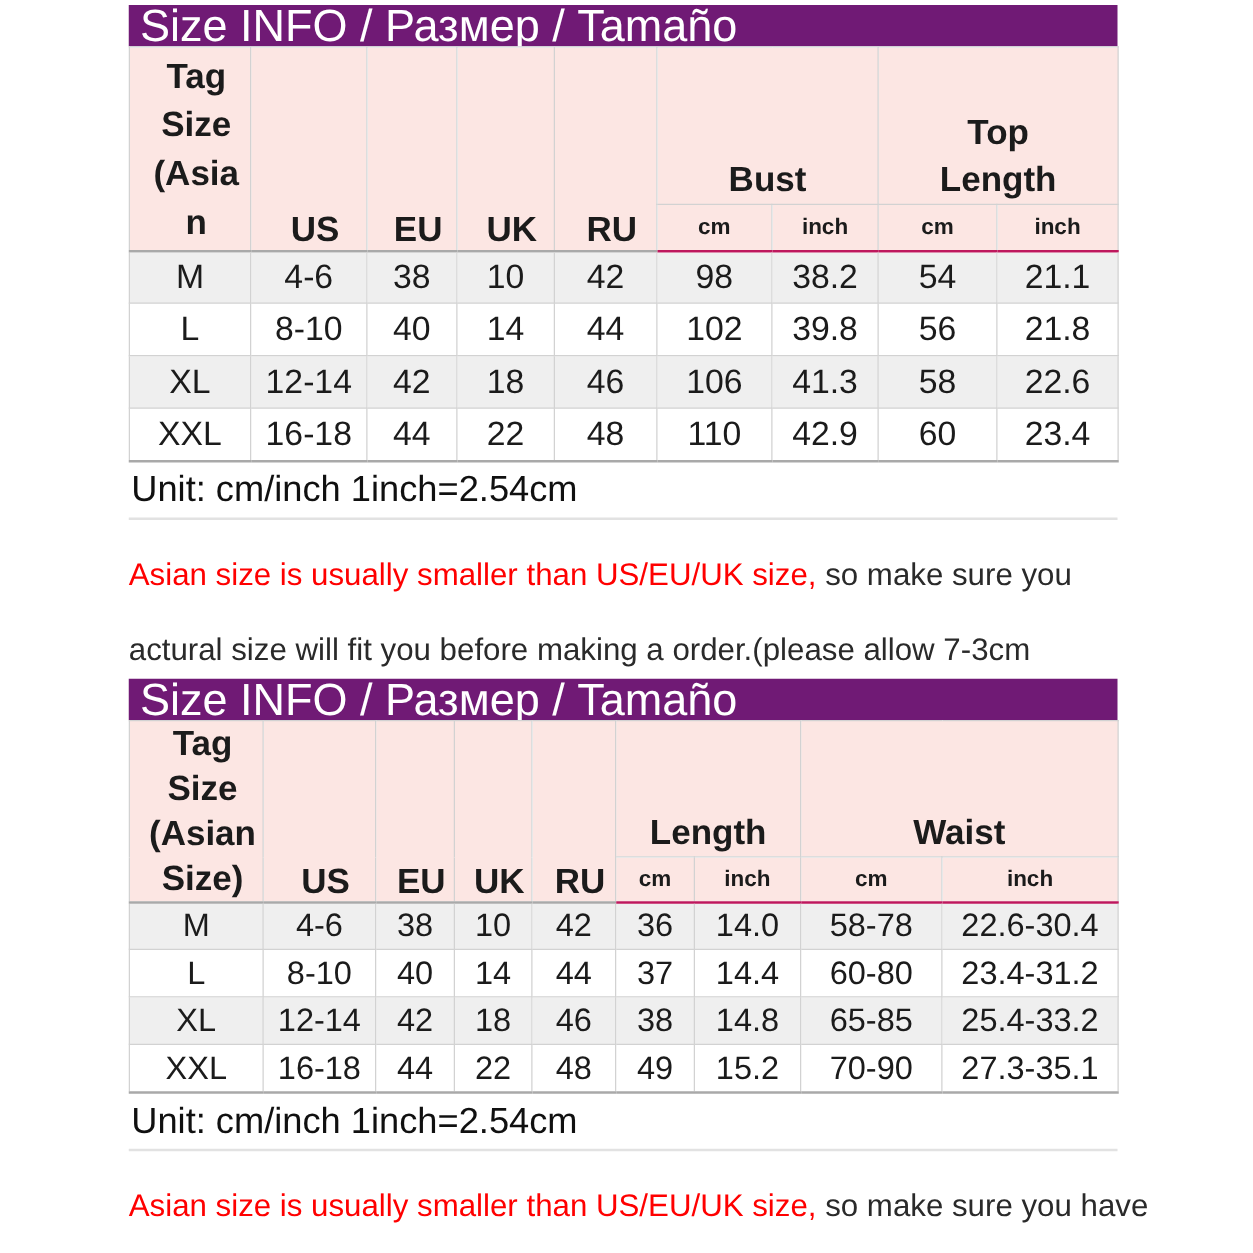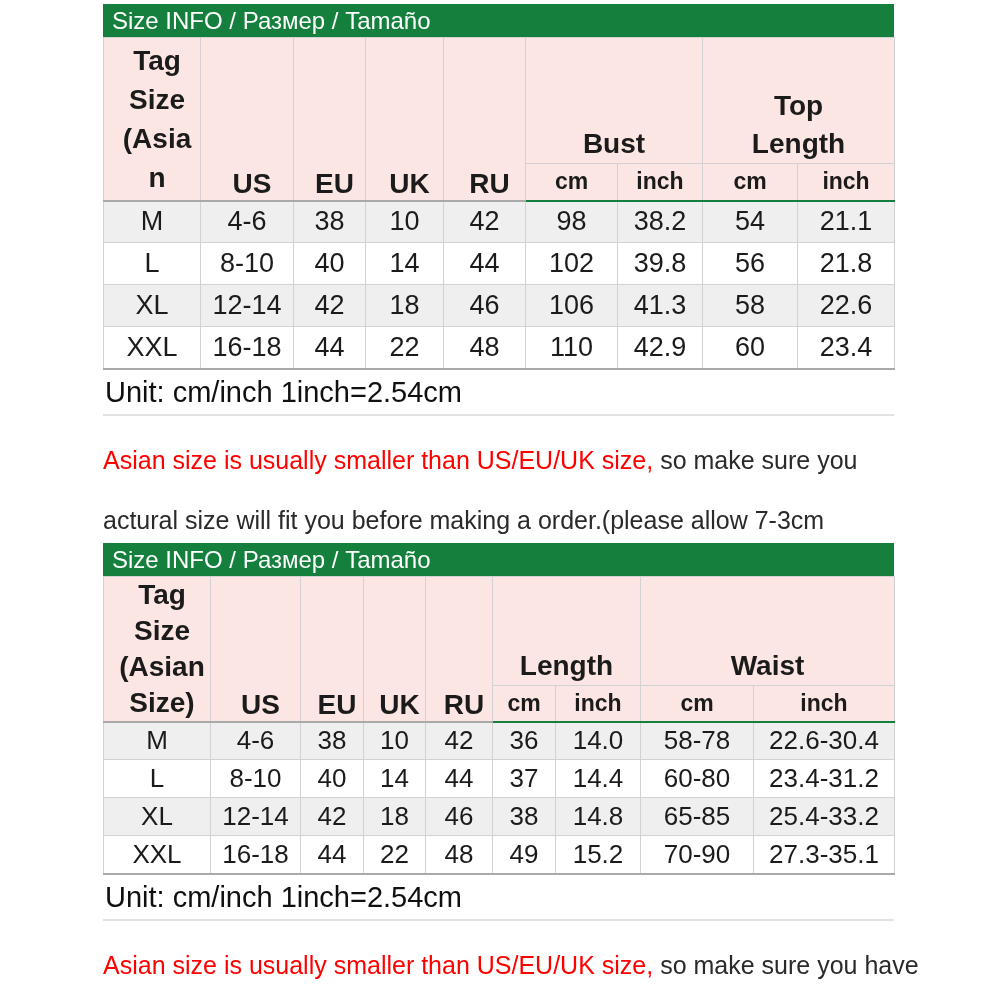--- a/index.html
+++ b/index.html
@@ -3,34 +3,34 @@
 <meta charset="utf-8">
 <style>
   html,body{margin:0;padding:0;}
   body{
     width:1002px;height:1002px;background:#ffffff;position:relative;
     font-family:"Liberation Sans", sans-serif;color:#1b1b1b;overflow:hidden;
   }
   .content{position:absolute;left:103px;top:4px;width:791px;}
   .band{
     box-sizing:border-box;width:100%;height:33px;line-height:33px;
-    background:#15803d;color:#ffffff;font-size:24px;padding-left:9px;
+    background:#701a75;color:#ffffff;font-size:36px;padding-left:9px;
     white-space:nowrap;overflow:hidden;
   }
   table.t{border-collapse:collapse;table-layout:fixed;width:100%;
     border:1px solid #c6c6c6;}
   table.t td{border:1px solid #d2d2d2;text-align:center;padding:0;overflow:hidden;}
   tr.gh td, tr.sub td{background:#fce6e3;}
   td.corner{vertical-align:middle;font-weight:bold;font-size:28px;}
   .t1 td.corner div{line-height:39px;}
   .t2 td.corner div{line-height:36px;}
   td.szcol{vertical-align:bottom;font-weight:bold;font-size:28px;padding-bottom:3px;}
   td.grp{vertical-align:bottom;font-weight:bold;font-size:28px;padding-bottom:3px;}
   td.grp div{line-height:38px;}
-  tr.sub td{font-weight:bold;font-size:23px;border-bottom:2px solid #15803d;}
+  tr.sub td{font-weight:bold;font-size:18px;border-bottom:2px solid #be185d;}
   table.t td[rowspan]{border-bottom:2px solid #a9a9a9;padding-left:10px;}
   .t1 tr.gh{height:126px;}
   .t1 tr.sub{height:37px;}
   .t1 tr.dr{height:42px;font-size:27px;}
   .t2 tr.gh{height:108px;}
   .t2 tr.sub{height:35px;}
   .t2 tr.dr{height:38px;font-size:26px;}
   tr.dr:last-child td{border-bottom:2px solid #a9a9a9;}
   tr.odd td{background:#efefef;}
   tr.even td{background:#ffffff;}

